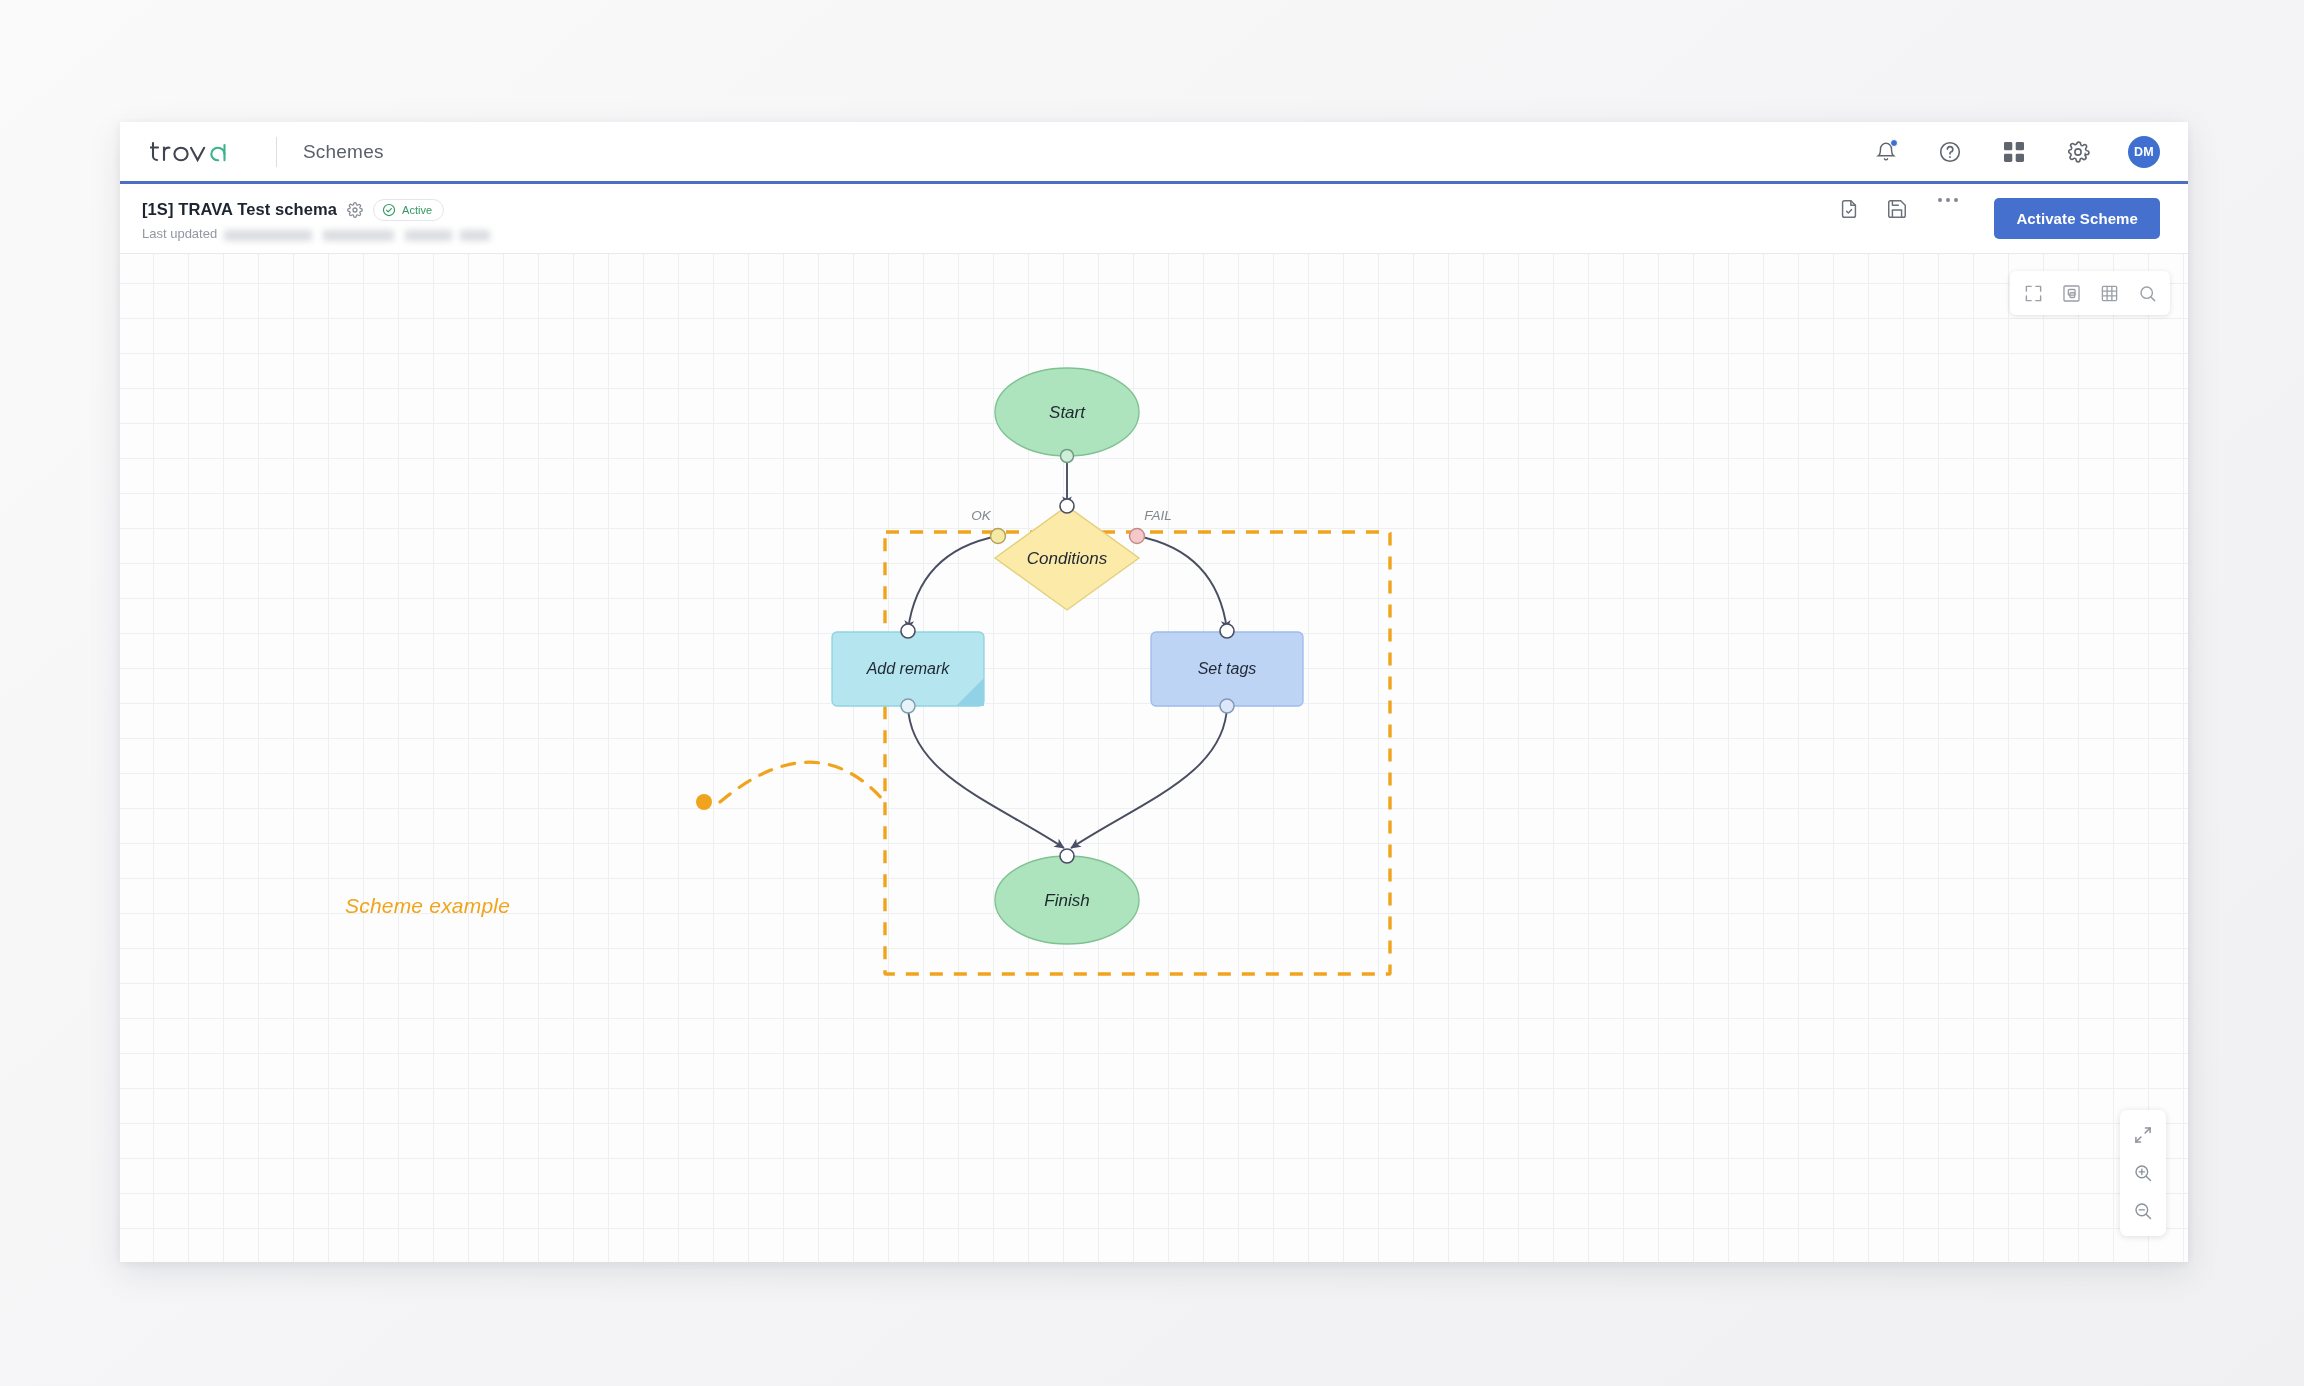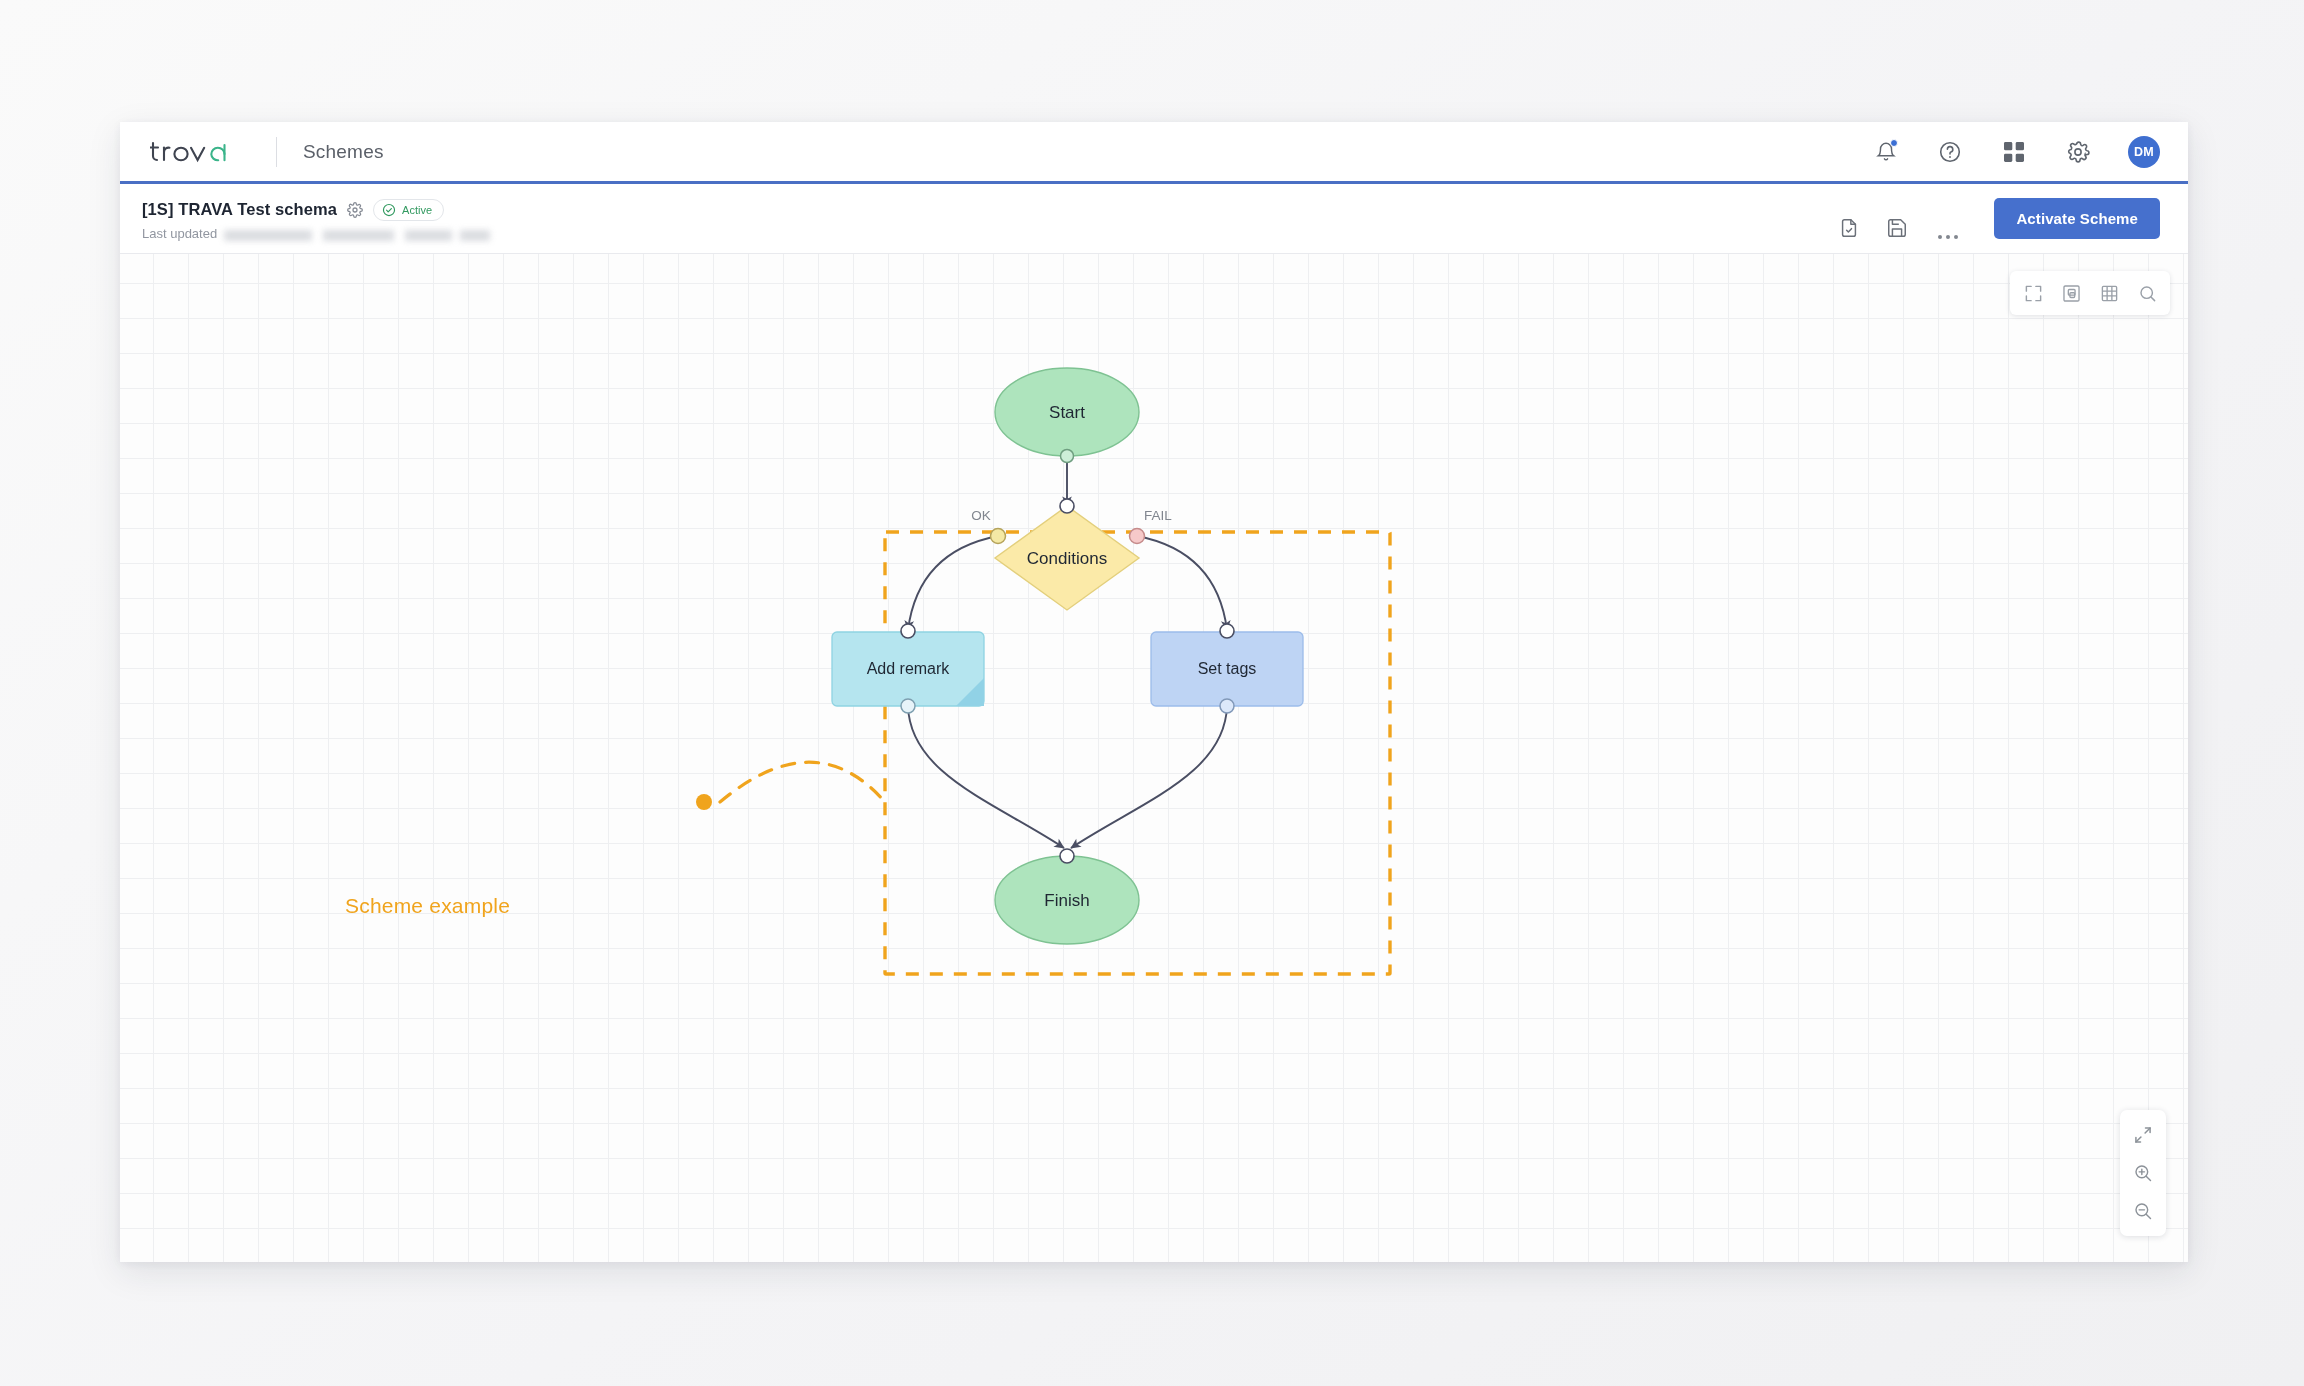--- a/index.html
+++ b/index.html
@@ -101,21 +101,21 @@
         rgba(198,201,207,.75) 0 88px,
         rgba(255,255,255,0) 88px 99px,
         rgba(198,201,207,.75) 99px 170px,
         rgba(255,255,255,0) 170px 181px,
         rgba(198,201,207,.75) 181px 228px,
         rgba(255,255,255,0) 228px 236px,
         rgba(198,201,207,.75) 236px 266px);
     filter: blur(3.2px);
     opacity: .85;
   }
-  .subhead-right { margin-left: auto; display: flex; align-items: flex-end; gap: 26px; }
+  .subhead-right { margin-left: auto; display: flex; align-items: flex-start; gap: 26px; }
   .act-icon { color: #6b7079; display: flex; cursor: pointer; }
   .dots { display: flex; gap: 4px; align-items: center; cursor: pointer; padding: 0 4px; }
   .dots i { width: 4px; height: 4px; border-radius: 50%; background: #82878f; display: block; }
   .btn-activate {
     background: #4670cd; color: #fff;
     border: none; border-radius: 5px;
     font-size: 15px; font-weight: 700;
     padding: 12px 22px; cursor: pointer;
     font-family: inherit; letter-spacing: .1px;
     margin-left: 6px;
@@ -124,20 +124,21 @@
   
   .canvas {
     position: relative; flex: 1 1 auto;
     background-color: #fdfdfd;
     background-image:
       linear-gradient(to right, #eeeff1 1px, transparent 1px),
       linear-gradient(to bottom, #eeeff1 1px, transparent 1px);
     background-size: 35px 35px;
     background-position: -2px -6px;
     overflow: hidden;
+    font-style: italic;
   }
   .canvas-toolbar {
     position: absolute; right: 18px; top: 17px;
     background: #fff; border-radius: 6px;
     box-shadow: 0 1px 5px rgba(30,35,60,.13);
     display: flex; align-items: center; gap: 0; padding: 5px 4px;
     z-index: 6;
   }
   .ct-btn {
     width: 38px; height: 34px; display: flex;

